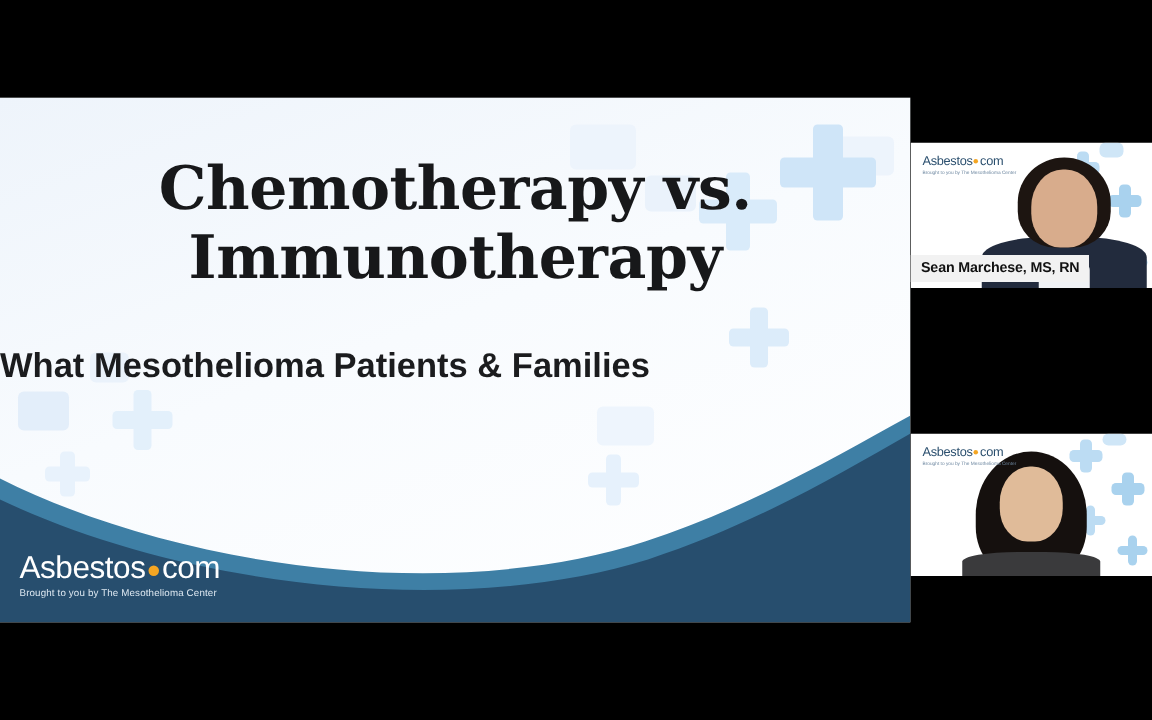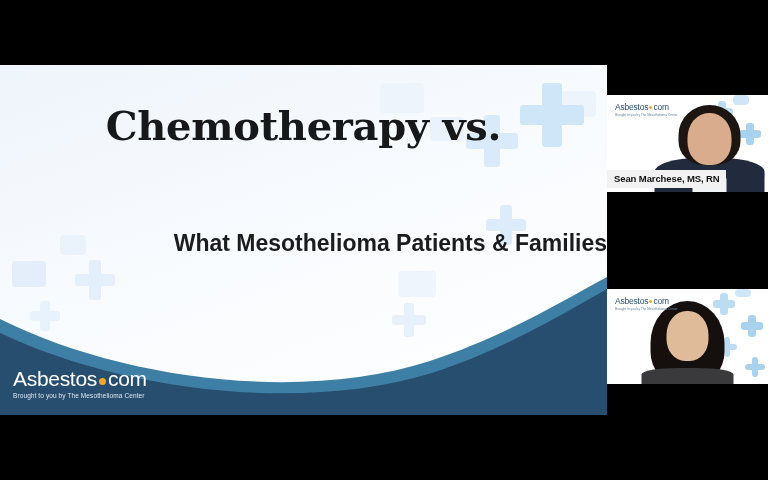--- a/index.html
+++ b/index.html
@@ -86,21 +86,21 @@
     font-size: 40px;
     line-height: 1.14;
     color: #17181a;
     letter-spacing: -0.3px;
   }
   .slide-subtitle {
     position: absolute;
     left: 0;
     right: 0;
     top: 164px;
-    text-align: right;
+    text-align: left;
     font-family: "Liberation Sans", sans-serif;
     font-weight: 700;
     font-size: 23px;
     line-height: 1.25;
     color: #1b1c1e;
   }
 
   
   .footer-logo {
     position: absolute;
@@ -292,20 +292,21 @@
 
     <div class="cross" style="left:520px; top:18px;  width:64px; height:64px; color:#cfe5f8;"></div>
     <div class="cross" style="left:466px; top:50px;  width:52px; height:52px; color:#d9ebfa;"></div>
     <div class="cross" style="left:486px; top:140px; width:40px; height:40px; color:#dcecfa;"></div>
     <div class="cross" style="left:75px;  top:195px; width:40px; height:40px; color:#e3f0fb;"></div>
     <div class="cross" style="left:30px;  top:236px; width:30px; height:30px; color:#e8f2fc;"></div>
     <div class="cross" style="left:392px; top:238px; width:34px; height:34px; color:#e6f1fc;"></div>
 
     <div class="slide-title">
       <div>Chemotherapy vs.</div>
+      <div>Immunotherapy</div>
     </div>
 
     <div class="slide-subtitle">
       <div>What Mesothelioma Patients &amp; Families</div>
     </div>
 
     <svg class="wave" viewBox="0 0 607 140" preserveAspectRatio="none">
       <path d="M0,44 C120,104 300,128 430,86 C500,63 556,30 607,2 L607,140 L0,140 Z" fill="#3e7fa5"></path>
       <path d="M0,58 C122,116 302,138 432,98 C502,75 558,42 607,14 L607,140 L0,140 Z" fill="#274e6e"></path>
     </svg>

